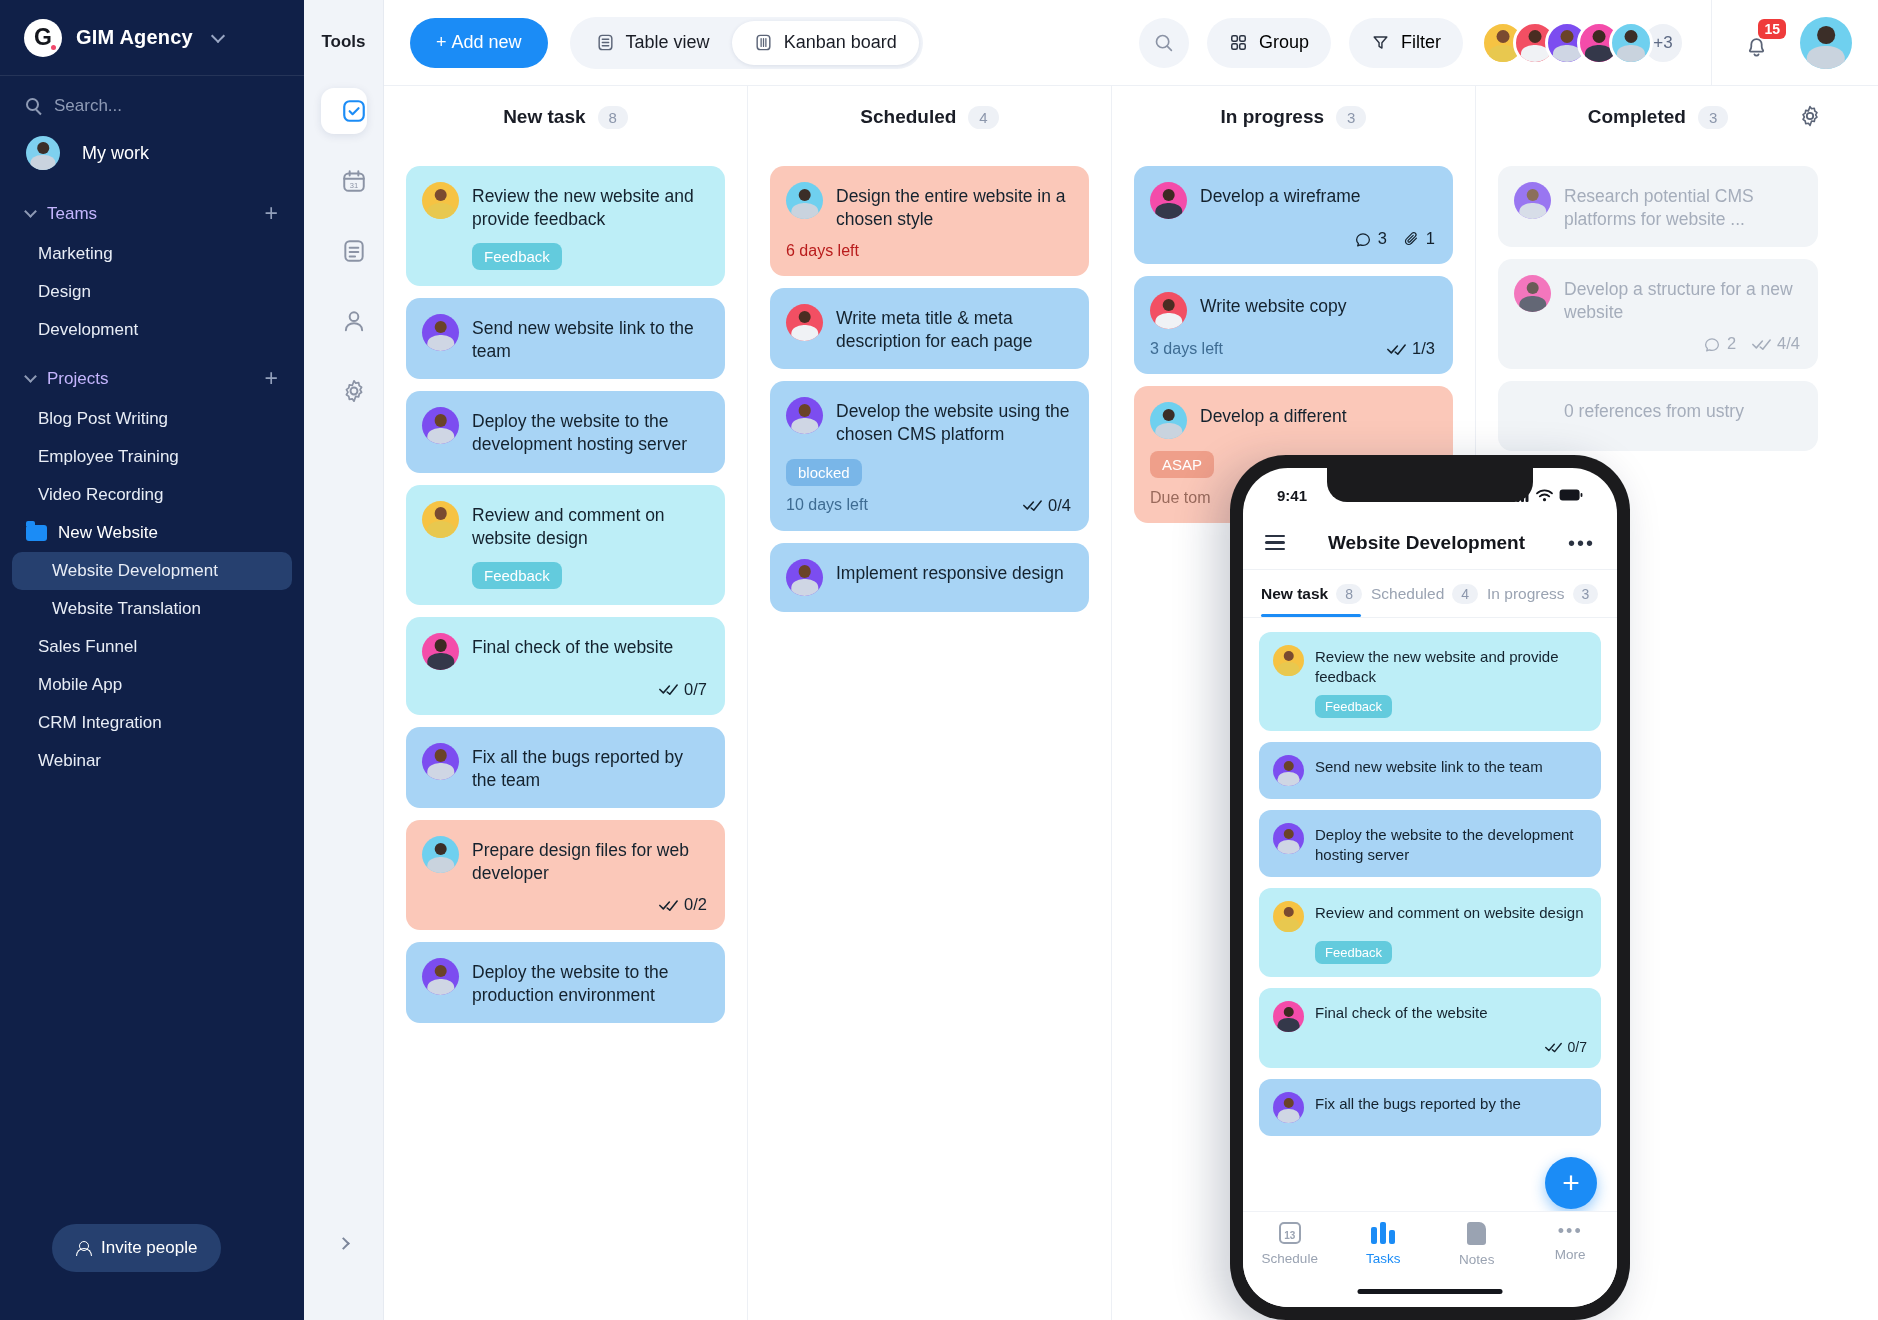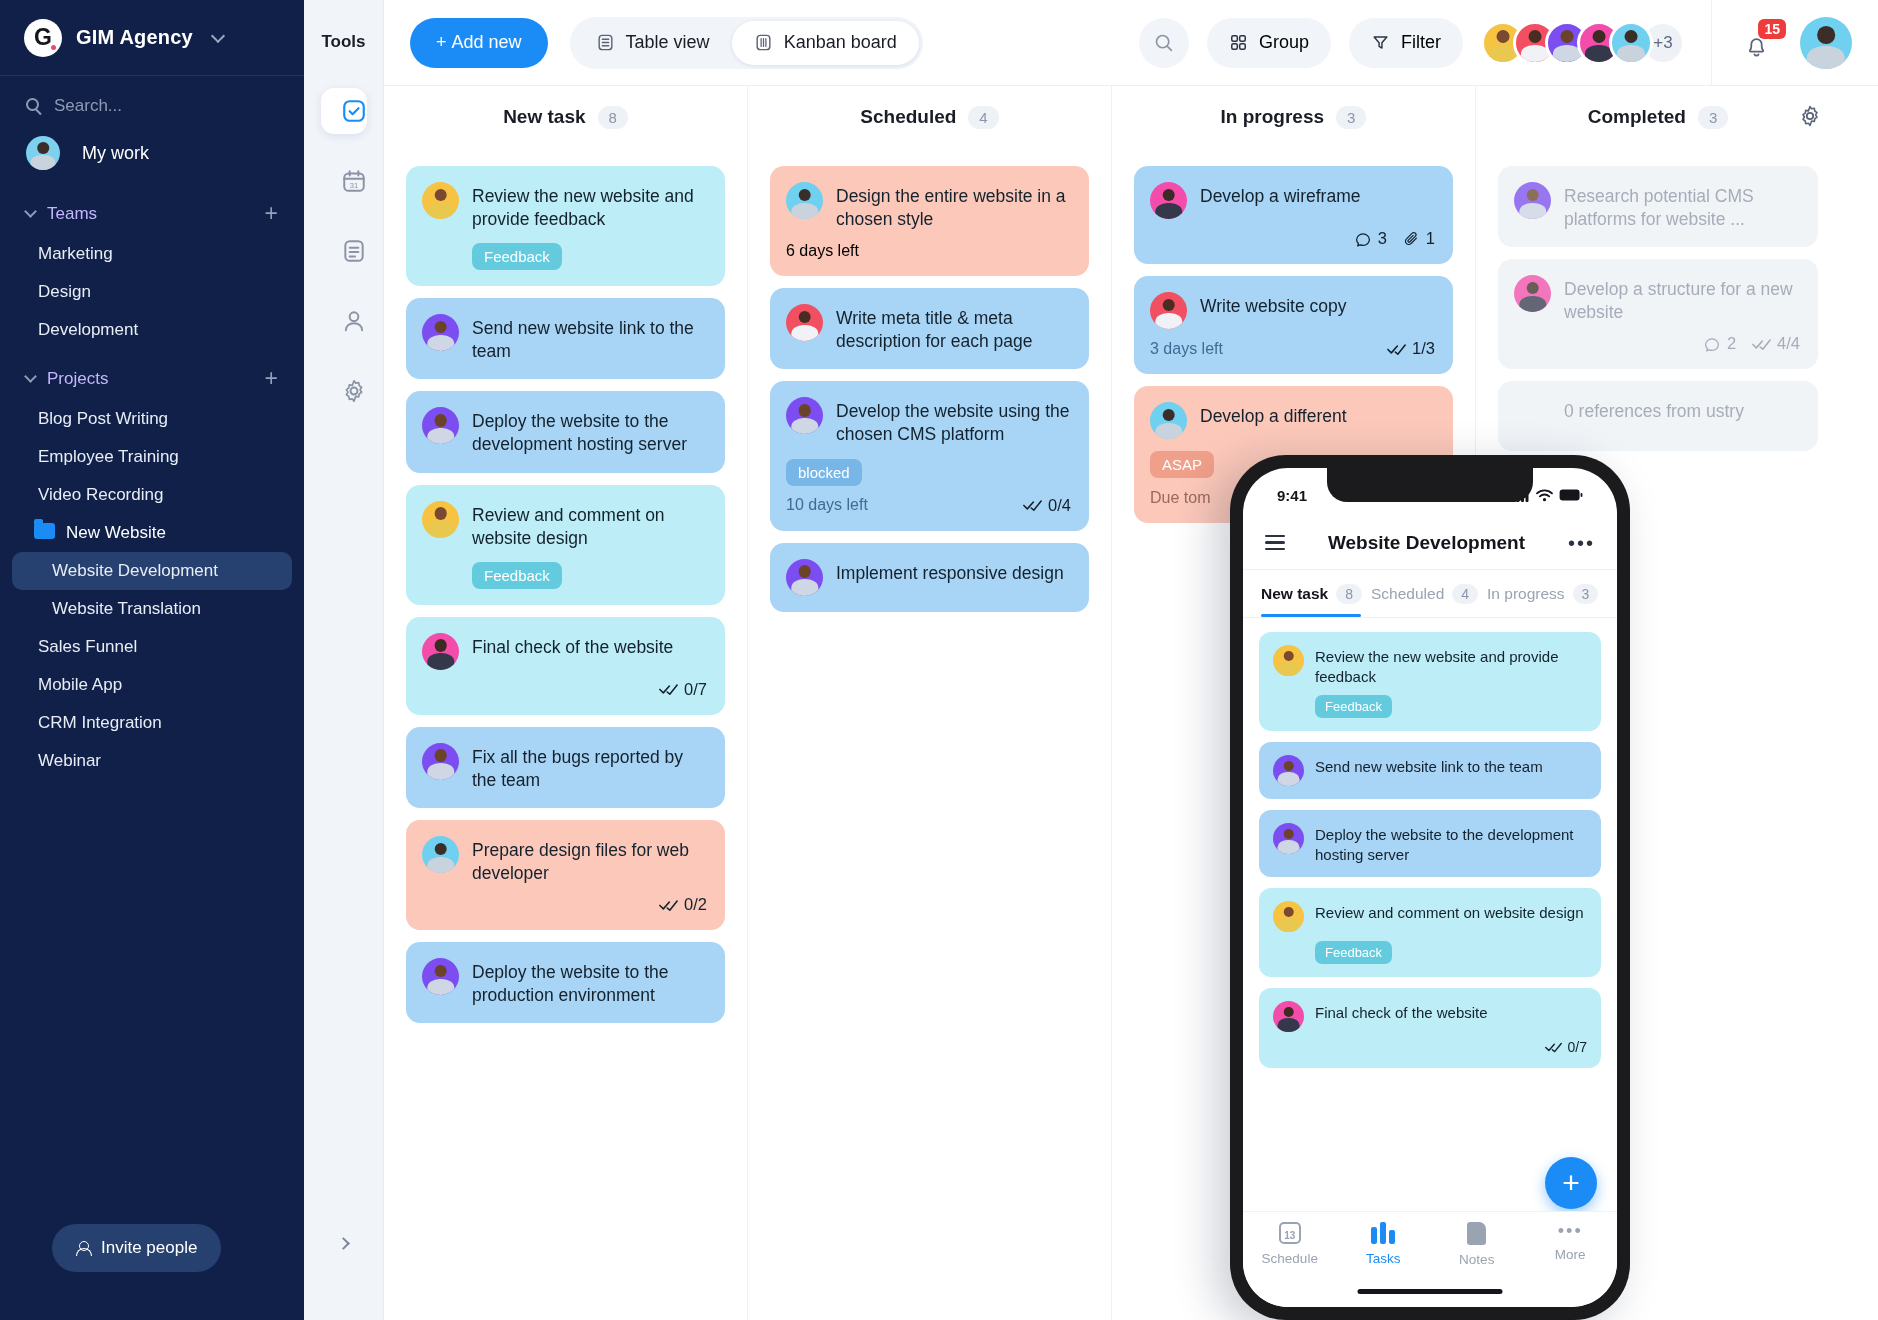--- a/index.html
+++ b/index.html
@@ -68,21 +68,21 @@
   .plus { font-size: 23px; color: #93a0bb; line-height: 1; }
 
   .nav-item {
     padding: 9px 26px; font-size: 17px; color: #e8edf6; cursor: pointer;
     border-radius: 10px; margin: 0 12px;
   }
   .nav-item.sub { padding-left: 40px; }
   .nav-item.active { background: #243câ€‹; }
   .nav-item.active { background: #26406f; font-weight: 400; }
   .folder-row {
-    display: flex; gap: 11px; padding: 9px 26px; font-size: 17px; margin-left: 8px;
+    display: flex; align-items: center; gap: 11px; padding: 9px 26px; font-size: 17px;
   }
   .folder-ic { width: 21px; height: 16px; background: #1b8cf6; border-radius: 3px;
     position: relative; flex: 0 0 21px; }
   .folder-ic::before { content:""; position:absolute; left:0; top:-4px; width:9px;
     height:5px; background:#1b8cf6; border-radius:2px 2px 0 0; }
 
   .invite {
     position: absolute; left: 52px; bottom: 48px;
     background: #26406f; color: #fff; border: none; border-radius: 26px;
     padding: 14px 24px; font-size: 17px; display: flex; align-items: center; gap: 11px;
@@ -544,21 +544,21 @@
         <div class="col-body">
 
           <div class="card" style="background:#fbc8b9">
             <div class="row">
                 <span class="av" style="width:37px;height:37px;background:#6fd0ef;flex:0 0 37px">
                   <span class="head" style="background:#3b2e28"></span>
                   <span class="body" style="background:#c9d3de"></span>
                 </span>
               <span class="title">Design the entire website in a chosen style</span>
               </div>
-            <div class="meta" style="color:#000000;margin-left:0">6 days left</div>
+            <div class="meta" style="color:#b91c1c;margin-left:0">6 days left</div>
           </div>
 
           <div class="card" style="background:#a8d4f5">
             <div class="row">
                 <span class="av" style="width:37px;height:37px;background:#f24f63;flex:0 0 37px">
                   <span class="head" style="background:#4a2d22"></span>
                   <span class="body" style="background:#f0f2f5"></span>
                 </span>
               <span class="title">Write meta title &amp; meta description for each page</span>
               </div>
@@ -821,20 +821,29 @@
             <span class="t">Final check of the website</span>
             </div>
           <div class="p-foot">
             <svg width="17" height="12" viewBox="0 0 22 14" fill="none">
                 <path d="M1 7.5L5 11.5L12 3.5" stroke="#14222e" stroke-width="1.8" stroke-linecap="round" stroke-linejoin="round"></path>
                 <path d="M9.5 10.5L12.5 13L21 2.5" stroke="#14222e" stroke-width="1.8" stroke-linecap="round" stroke-linejoin="round"></path>
               </svg>
             <span>0/7</span>
           </div>
         </div>
+        <div class="p-card" style="background:#a8d4f5">
+          <div class="row">
+              <span class="av" style="width:31px;height:31px;background:#7c4df0;flex:0 0 31px">
+                <span class="head" style="background:#6a4328"></span>
+                <span class="body" style="background:#cfd6e4"></span>
+              </span>
+            <span class="t">Fix all the bugs reported by the</span>
+            </div>
+        </div>
       </div>
 
       <div class="fab">+</div>
 
       <div class="p-nav">
         <div class="p-nav-item">
           <span class="cal-ic">
               <span>13</span>
             </span>
           <span>Schedule</span>

